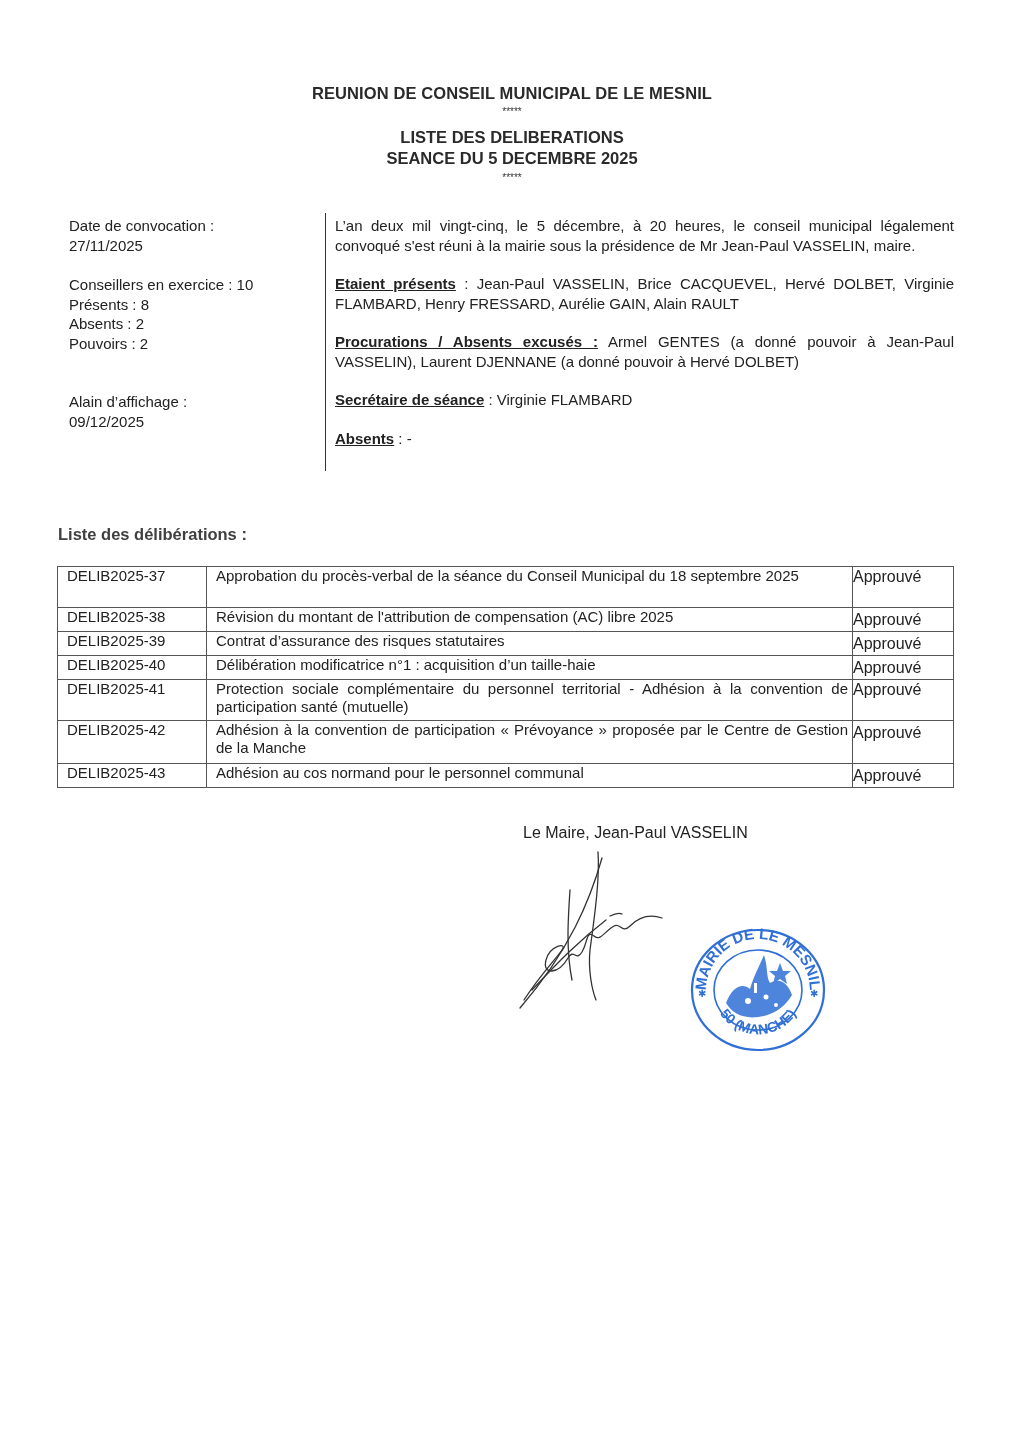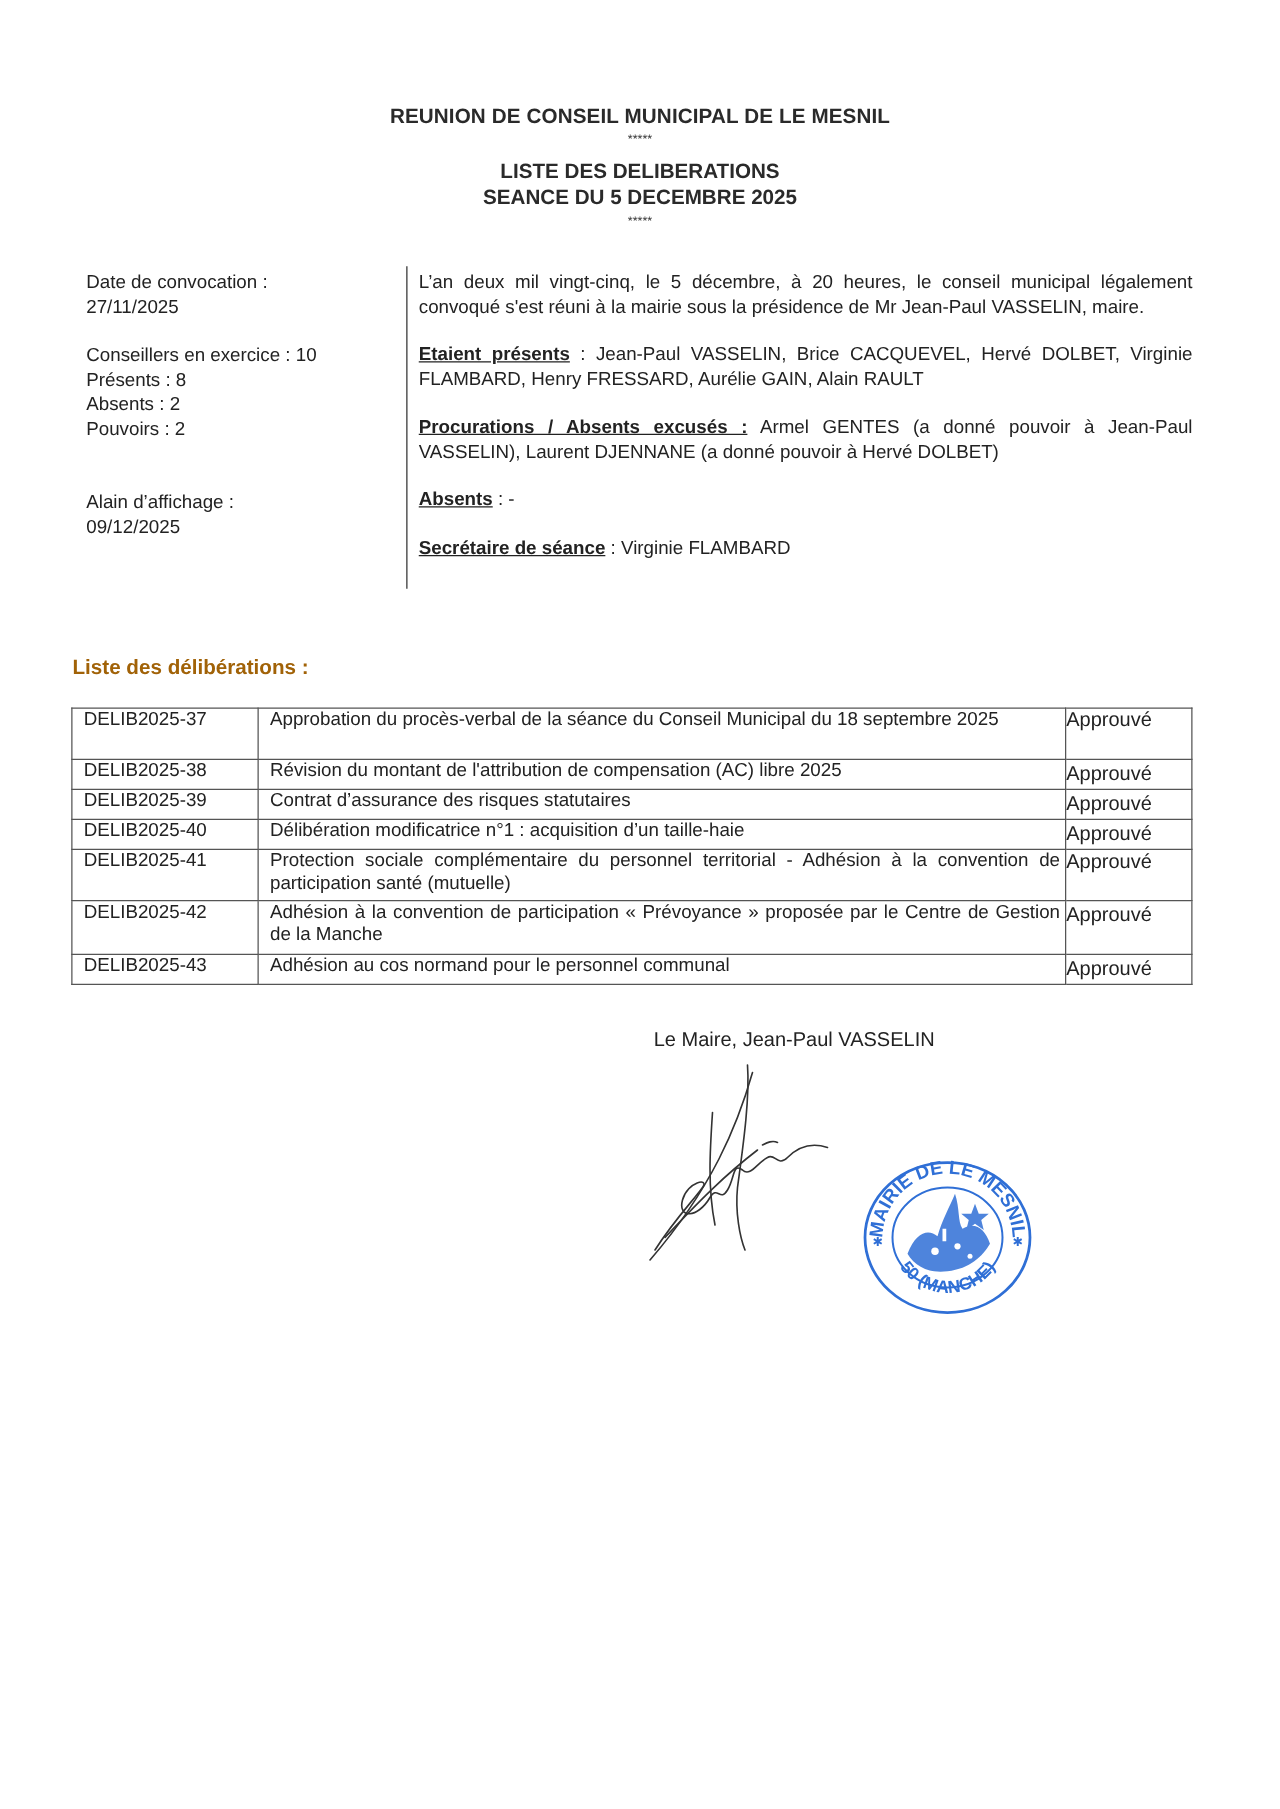--- a/index.html
+++ b/index.html
@@ -16,21 +16,21 @@
   .left-col { left: 69px; top: 216px; font-size: 15px; line-height: 19.5px; color: #222; }
   .left-col .gap { height: 20px; }
   .left-col .gap2 { height: 39px; }
 
   .divider { left: 325px; top: 213px; width: 1px; height: 258px; background: #333; }
 
   .right-col { left: 335px; top: 216px; width: 619px; font-size: 15px; line-height: 19.5px; color: #222; }
   .right-col p { margin: 0 0 19px 0; text-align: justify; }
   .right-col .lbl { font-weight: bold; text-decoration: underline; }
 
-  .list-title { left: 58px; top: 525px; font-size: 16.5px; font-weight: bold; color: #a16207; }
+  .list-title { left: 58px; top: 525px; font-size: 16.5px; font-weight: bold; color: #404040; }
 
   table.delib {
     position: absolute; left: 57px; top: 566px; width: 897px;
     border-collapse: collapse; font-size: 15px; color: #222;
   }
   table.delib td { border: 1px solid #555; padding: 0 0 0 9px; vertical-align: top; line-height: 18px; }
   table.delib td.id { width: 139px; padding-left: 9px; }
   table.delib td.title { width: 632px; text-align: justify; padding-right: 4px; }
   table.delib td.status { padding-left: 0; font-size: 16px; line-height: 20px; }
   table.delib tr.r-tall td { height: 40px; margin-top: 33px; }
@@ -61,22 +61,22 @@
   <div>Alain d’affichage :</div>
   <div>09/12/2025</div>
 </div>
 
 <div class="abs divider"></div>
 
 <div class="abs right-col">
   <p>L’an deux mil vingt-cinq, le 5 décembre, à 20 heures, le conseil municipal légalement convoqué s'est réuni à la mairie sous la présidence de Mr Jean-Paul VASSELIN, maire.</p>
   <p><span class="lbl">Etaient présents</span><span> : Jean-Paul VASSELIN, Brice CACQUEVEL, Hervé DOLBET, Virginie FLAMBARD, Henry FRESSARD, Aurélie GAIN, Alain RAULT</span></p>
   <p><span class="lbl">Procurations / Absents excusés :</span><span>  Armel GENTES (a donné pouvoir à Jean-Paul VASSELIN), Laurent DJENNANE (a donné pouvoir à Hervé DOLBET)</span></p>
+  <p><span class="lbl">Secrétaire de séance</span><span> : Virginie FLAMBARD</span></p>
   <p><span class="lbl">Absents</span><span> : -</span></p>
-  <p><span class="lbl">Secrétaire de séance</span><span> : Virginie FLAMBARD</span></p>
 </div>
 
 <div class="abs list-title">Liste des délibérations :</div>
 
 <table class="delib">
   <tbody>
     <tr class="r-tall">
       <td class="id">DELIB2025-37</td>
       <td class="title">Approbation du procès-verbal de la séance du Conseil Municipal du 18 septembre 2025</td>
       <td class="status">Approuvé</td>

